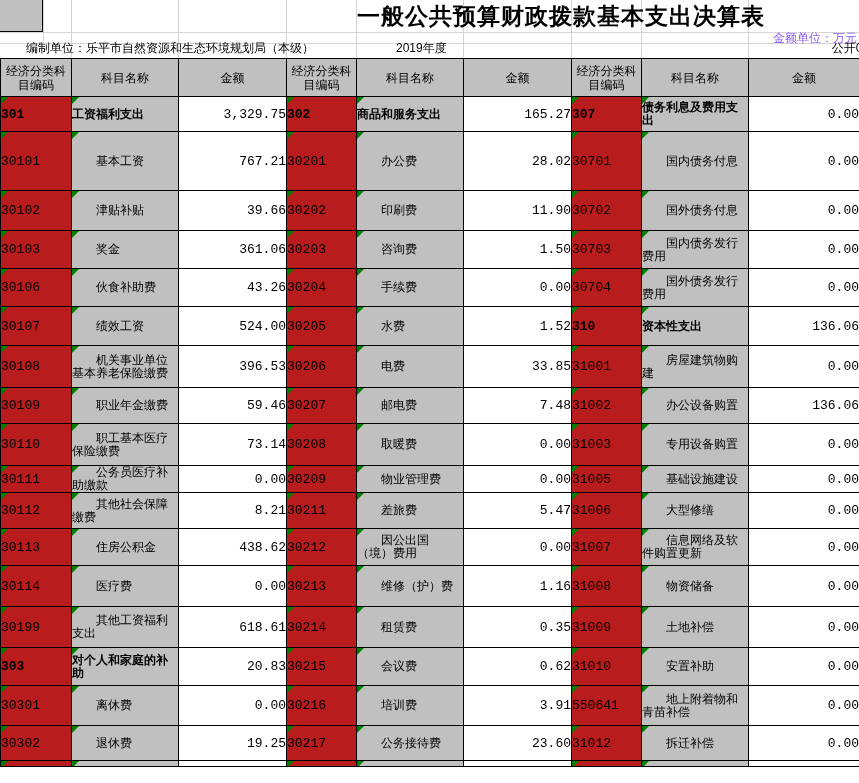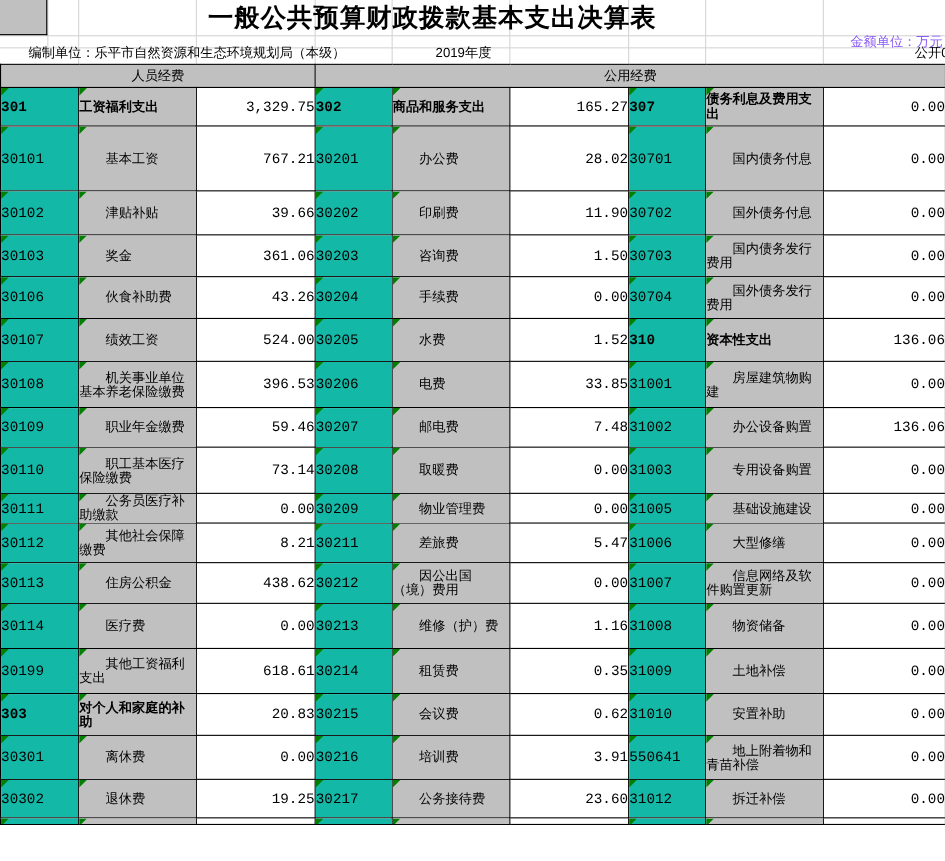--- a/index.html
+++ b/index.html
@@ -7,37 +7,37 @@
   body { font-family:"Liberation Sans", sans-serif; background:#fff; }
   .page { position:relative; width:859px; height:783px; background:#fff; overflow:hidden; }
 
   
   .top-area { position:relative; width:859px; height:58px; }
   .gl-v { position:absolute; top:0; width:1px; background:#d4d4d4; z-index:0; }
   .gl-h { position:absolute; left:0; width:859px; height:1px; background:#d4d4d4; z-index:0; }
   .corner-block { position:absolute; left:0; top:0; width:43px; height:32px; background:#c0c0c0;
                   border-right:1px solid #000; border-bottom:1px solid #000; z-index:1; }
   .title-row { position:absolute; left:0; top:0; width:859px; height:32px; line-height:32px;
-               text-align:center; font-weight:bold; font-size:23px; color:#000; z-index:2;
-               letter-spacing:1px; padding-right:73px; }
+               text-align:right; font-weight:bold; font-size:23px; color:#000; z-index:2;
+               letter-spacing:1px; padding-right:94px; }
   .unit-row { position:absolute; left:0; top:32px; width:859px; height:11px; z-index:2; }
   .unit-note { position:absolute; right:2px; top:-2px; font-size:12px; color:#8b5cf6; }
   .prep-row { position:absolute; left:0; top:43px; width:859px; height:15px; font-size:12px; z-index:2;margin-left:24px; }
   .prepared-by { position:absolute; left:2px; bottom:1px; }
   .fiscal-year { position:absolute; left:372px; bottom:1px; }
   .sheet-no { position:absolute; right:2px; bottom:1px; }
 
   
   table.sheet { position:absolute; left:0; top:58px; width:859px; border-collapse:collapse;
                 table-layout:fixed; font-size:12px; color:#000; }
   table.sheet th, table.sheet td { border:1px solid #000; overflow:hidden; padding:0; vertical-align:middle; }
   th.sec { height:21px; background:#c0c0c0; font-weight:normal; font-size:12px; text-align:center; }
   th.colhead { height:38px; background:#c0c0c0; font-weight:normal; font-size:12px;
                text-align:center; line-height:14px; padding:0 4px; }
-  td.c { background:#14b8a6; position:relative; text-align:left; padding:0 3px;
+  td.c { background:#b91c1c; position:relative; text-align:left; padding:0 3px;
          font-family:"Liberation Mono", monospace; font-size:13px; }
   td.n { background:#c0c0c0; position:relative; text-align:left; padding:0 4px;
          line-height:13px; text-indent:2em; }
   td.a { background:#ffffff; text-align:right; padding:0 4px;
          font-family:"Liberation Mono", monospace; font-size:13px; }
   td.b { font-weight:bold; }
   td.n.b { text-indent:0; }
   i.tri { position:absolute; top:0; left:0; width:0; height:0;
           border-top:7px solid #008000; border-right:7px solid transparent; }
 </style>
@@ -79,22 +79,29 @@
         <col style="width:108px">
       <col style="width:70px">
         <col style="width:107px">
         <col style="width:108px">
       <col style="width:70px">
         <col style="width:107px">
         <col style="width:111px">
     </colgroup>
     <thead>
       <tr>
-        <th class="sec" colspan="3">人员经费</th>
-        <th class="sec" colspan="6">公用经费</th>
+        <th class="colhead">经济分类科目编码</th>
+        <th class="colhead">科目名称</th>
+        <th class="colhead">金额</th>
+        <th class="colhead">经济分类科目编码</th>
+        <th class="colhead">科目名称</th>
+        <th class="colhead">金额</th>
+        <th class="colhead">经济分类科目编码</th>
+        <th class="colhead">科目名称</th>
+        <th class="colhead">金额</th>
       </tr>
     </thead>
     <tbody>
         <tr style="height: 35px;">
           <td class="c b"><i class="tri"></i><span>301</span></td>
           <td class="n b"><i class="tri"></i><span>工资福利支出</span></td>
           <td class="a"><span>3,329.75</span></td>
           <td class="c b"><i class="tri"></i><span>302</span></td>
           <td class="n b"><i class="tri"></i><span>商品和服务支出</span></td>
           <td class="a"><span>165.27</span></td>

